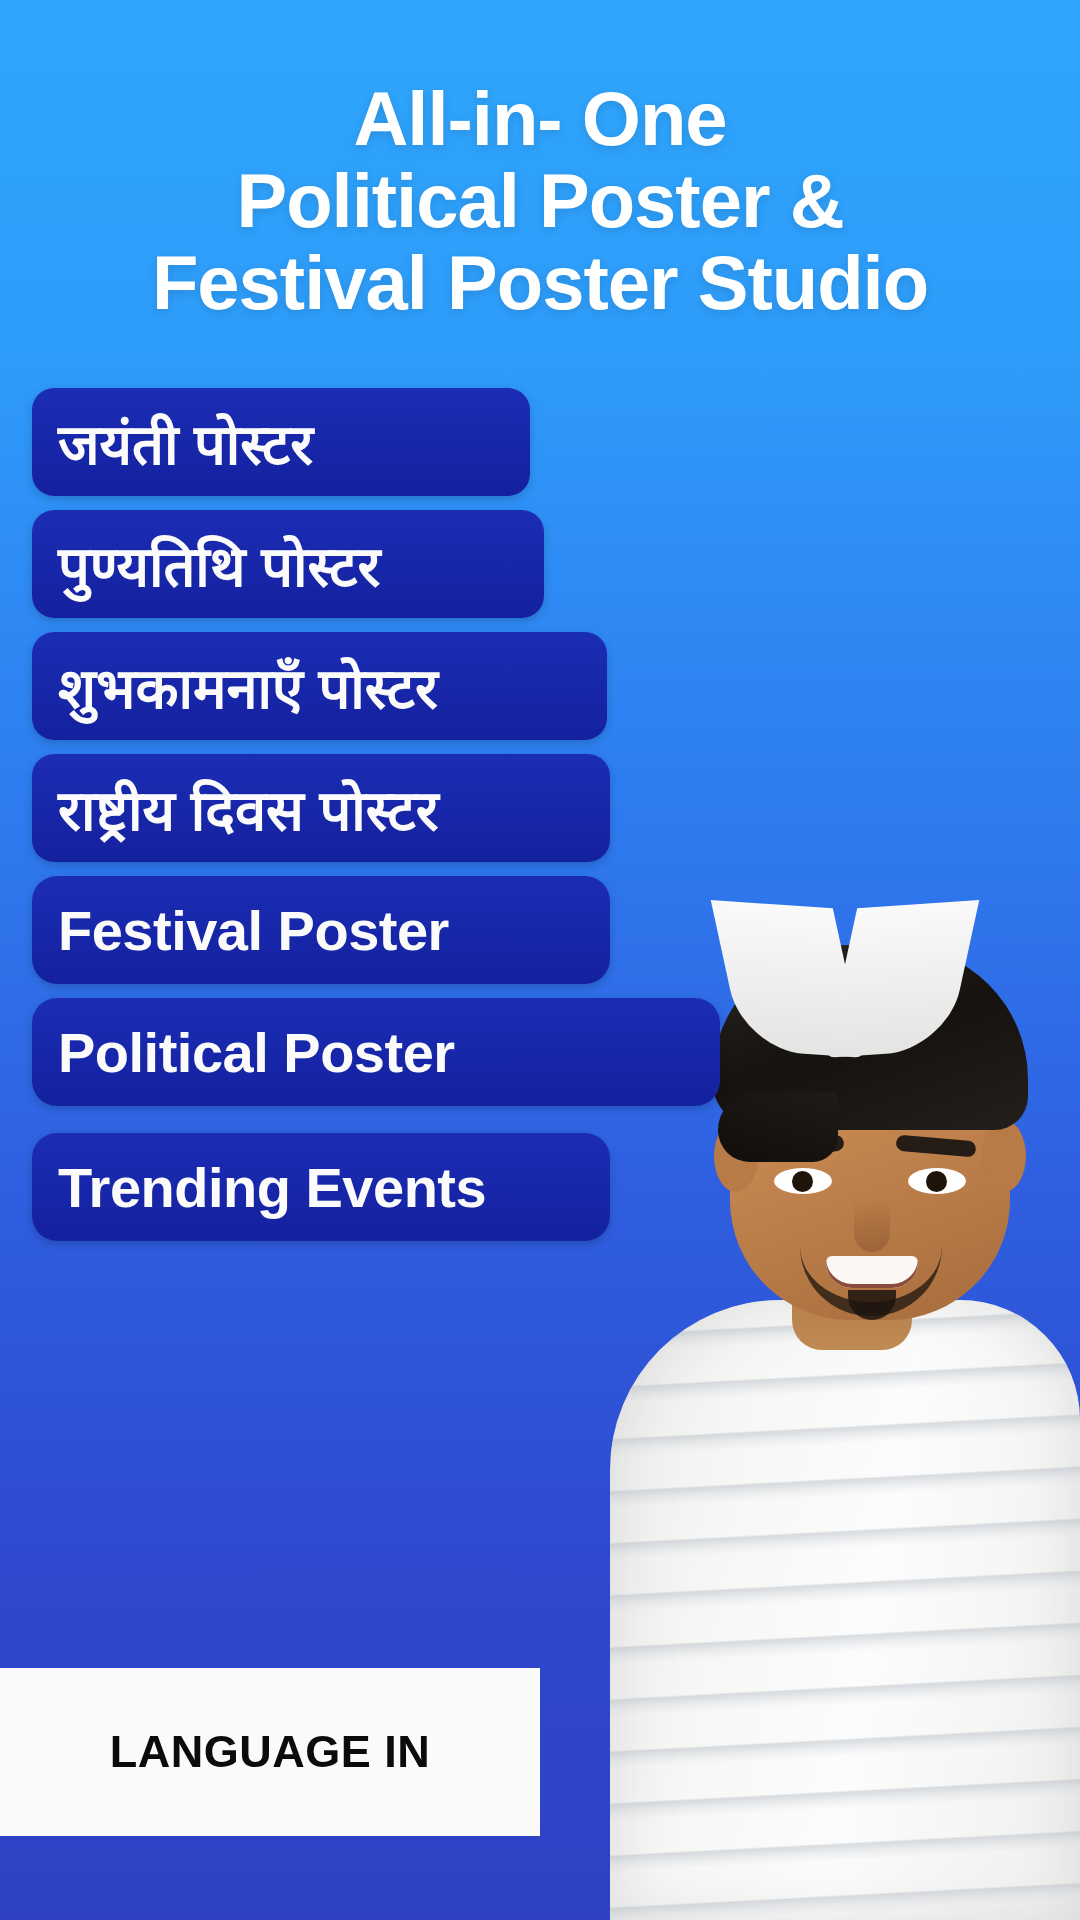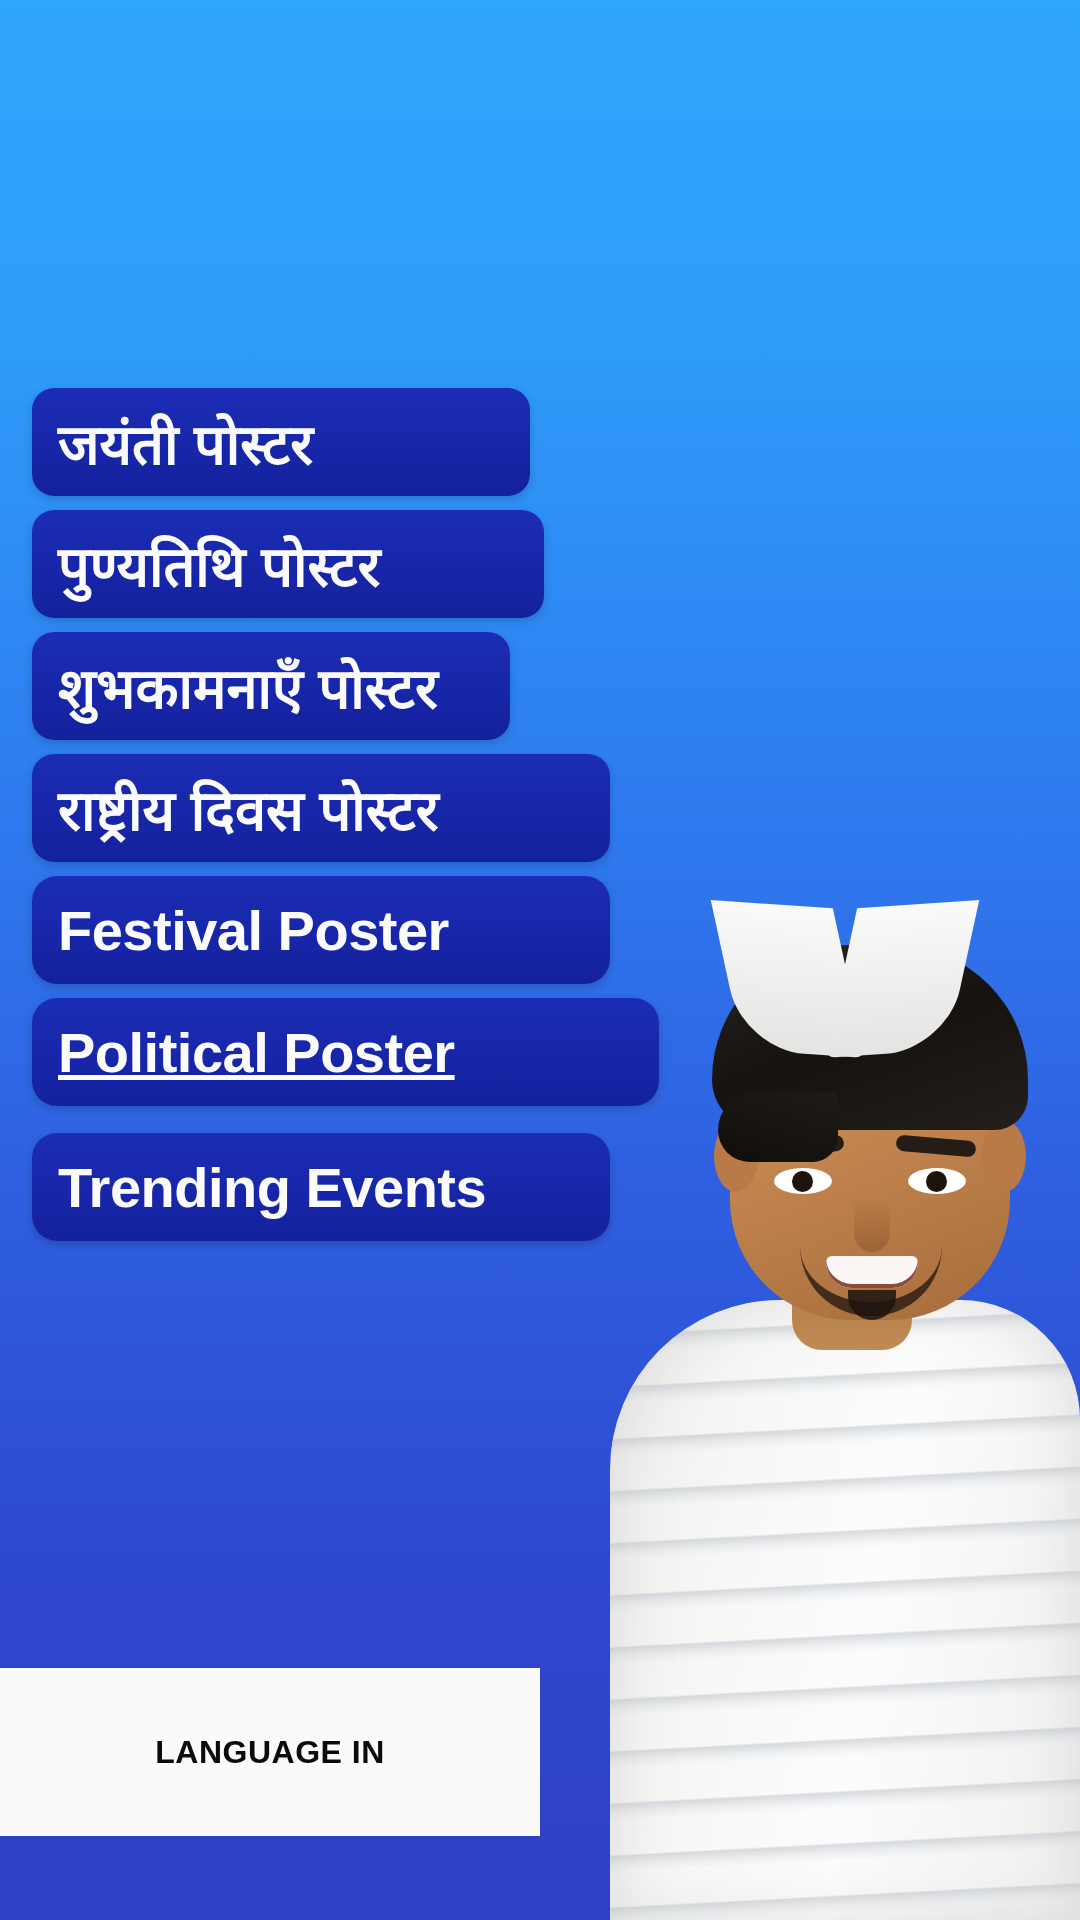--- a/index.html
+++ b/index.html
@@ -201,55 +201,60 @@
     font-weight:bold;
     white-space:nowrap;
     box-shadow:0 3px 8px rgba(0,0,0,.18);
     cursor:pointer;
   }
   .btn.hi { font-size:56px; }
   .btn.en { font-size:56px; letter-spacing:-.5px;border-radius:25px; }
 
   .w1 { width:498px; }
   .w2 { width:512px; }
-  .w3 { width:478px; }
+  .w3 { width:575px; }
   .w4 { width:578px; }
   .w5 { width:578px; }
-  .w6 { width:627px;text-decoration:underline; }
+  .w6 { width:688px; }
   .w7 { width:578px;margin-top:27px; }
 
   
   .banner {
     position:absolute;
     left:0;
     top:1668px;
     width:540px;
     height:168px;
     background:#FAFAFA;
     display:flex;
     flex-direction:column;
     align-items:center;
     justify-content:center;
     z-index:4;
   }
   .banner-line {
     color:#0B0B0B;
     font-family:"Liberation Sans", sans-serif;
     font-weight:bold;
-    font-size:32px;
+    font-size:45px;
     letter-spacing:.5px;
     line-height:1.25;
     text-align:center;
   }
 </style>
 </head>
 <body>
 
 <div id="poster">
 
+  <div class="headline">
+    <span class="l1">All-in- One</span>
+    <span class="l2">Political Poster &amp;</span>
+    <span class="l3">Festival Poster Studio</span>
+  </div>
 
   <div class="person">
     <div class="p-hair"></div>
     <div class="p-neck"></div>
     <div class="p-head">
       <div class="p-ear-l"></div>
       <div class="p-ear-r"></div>
       <div class="p-brow-l"></div>
       <div class="p-brow-r"></div>
       <div class="p-eye-l"></div>

